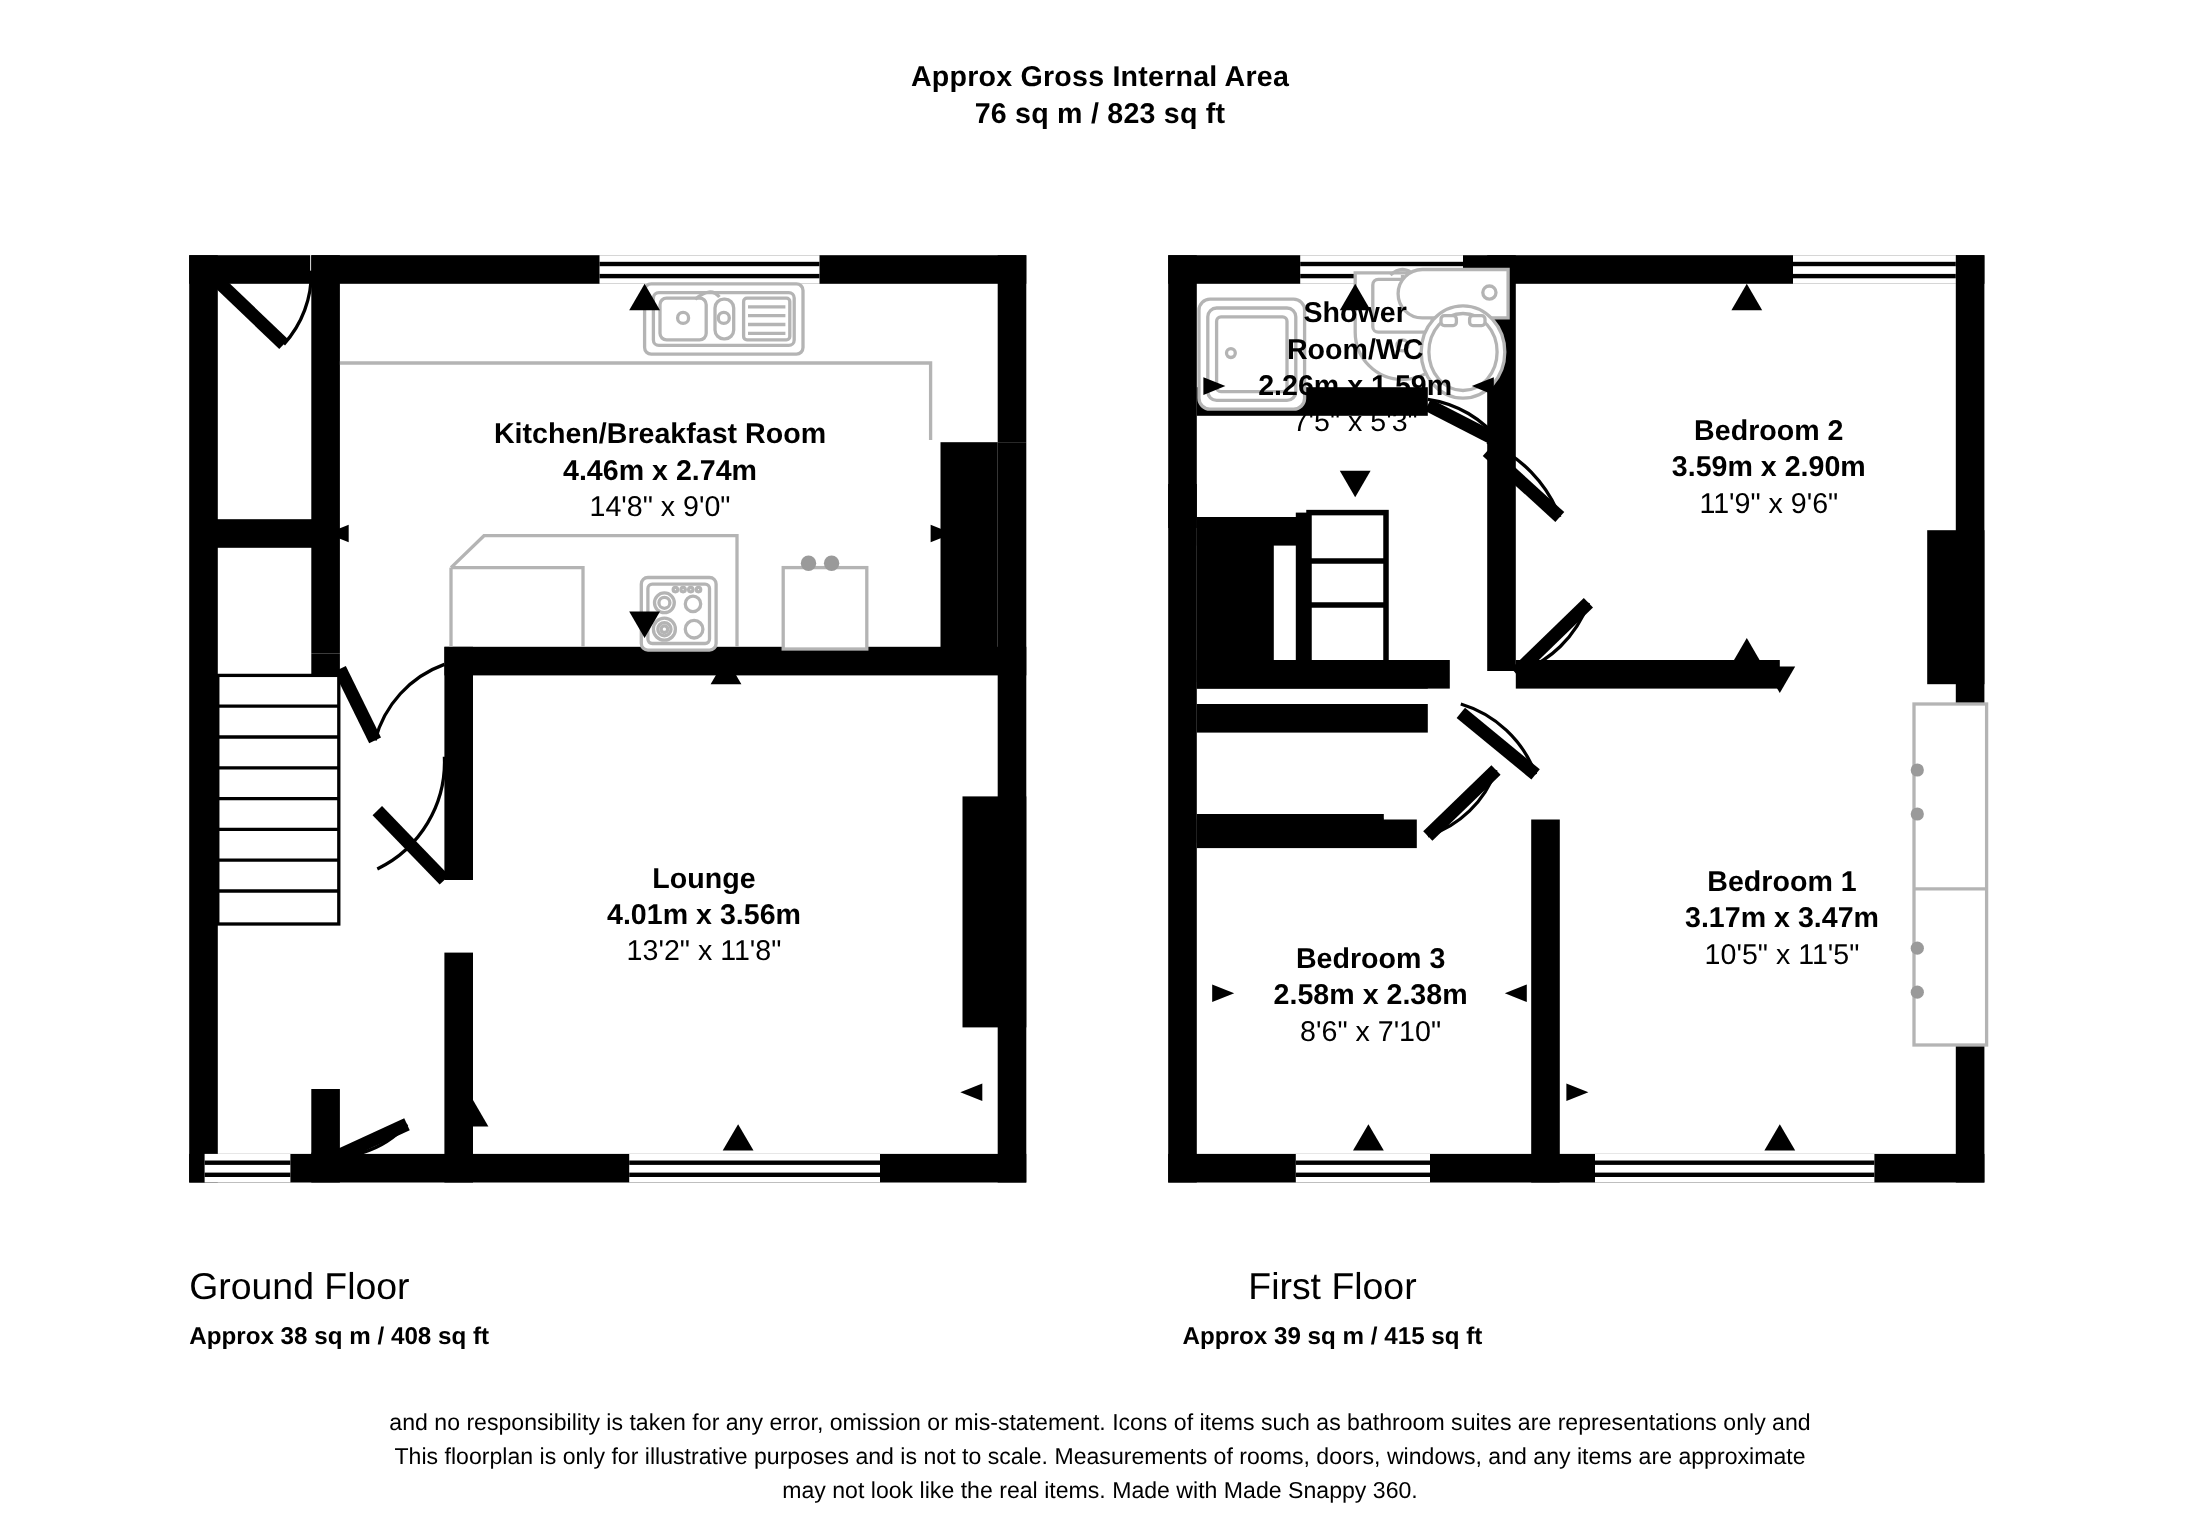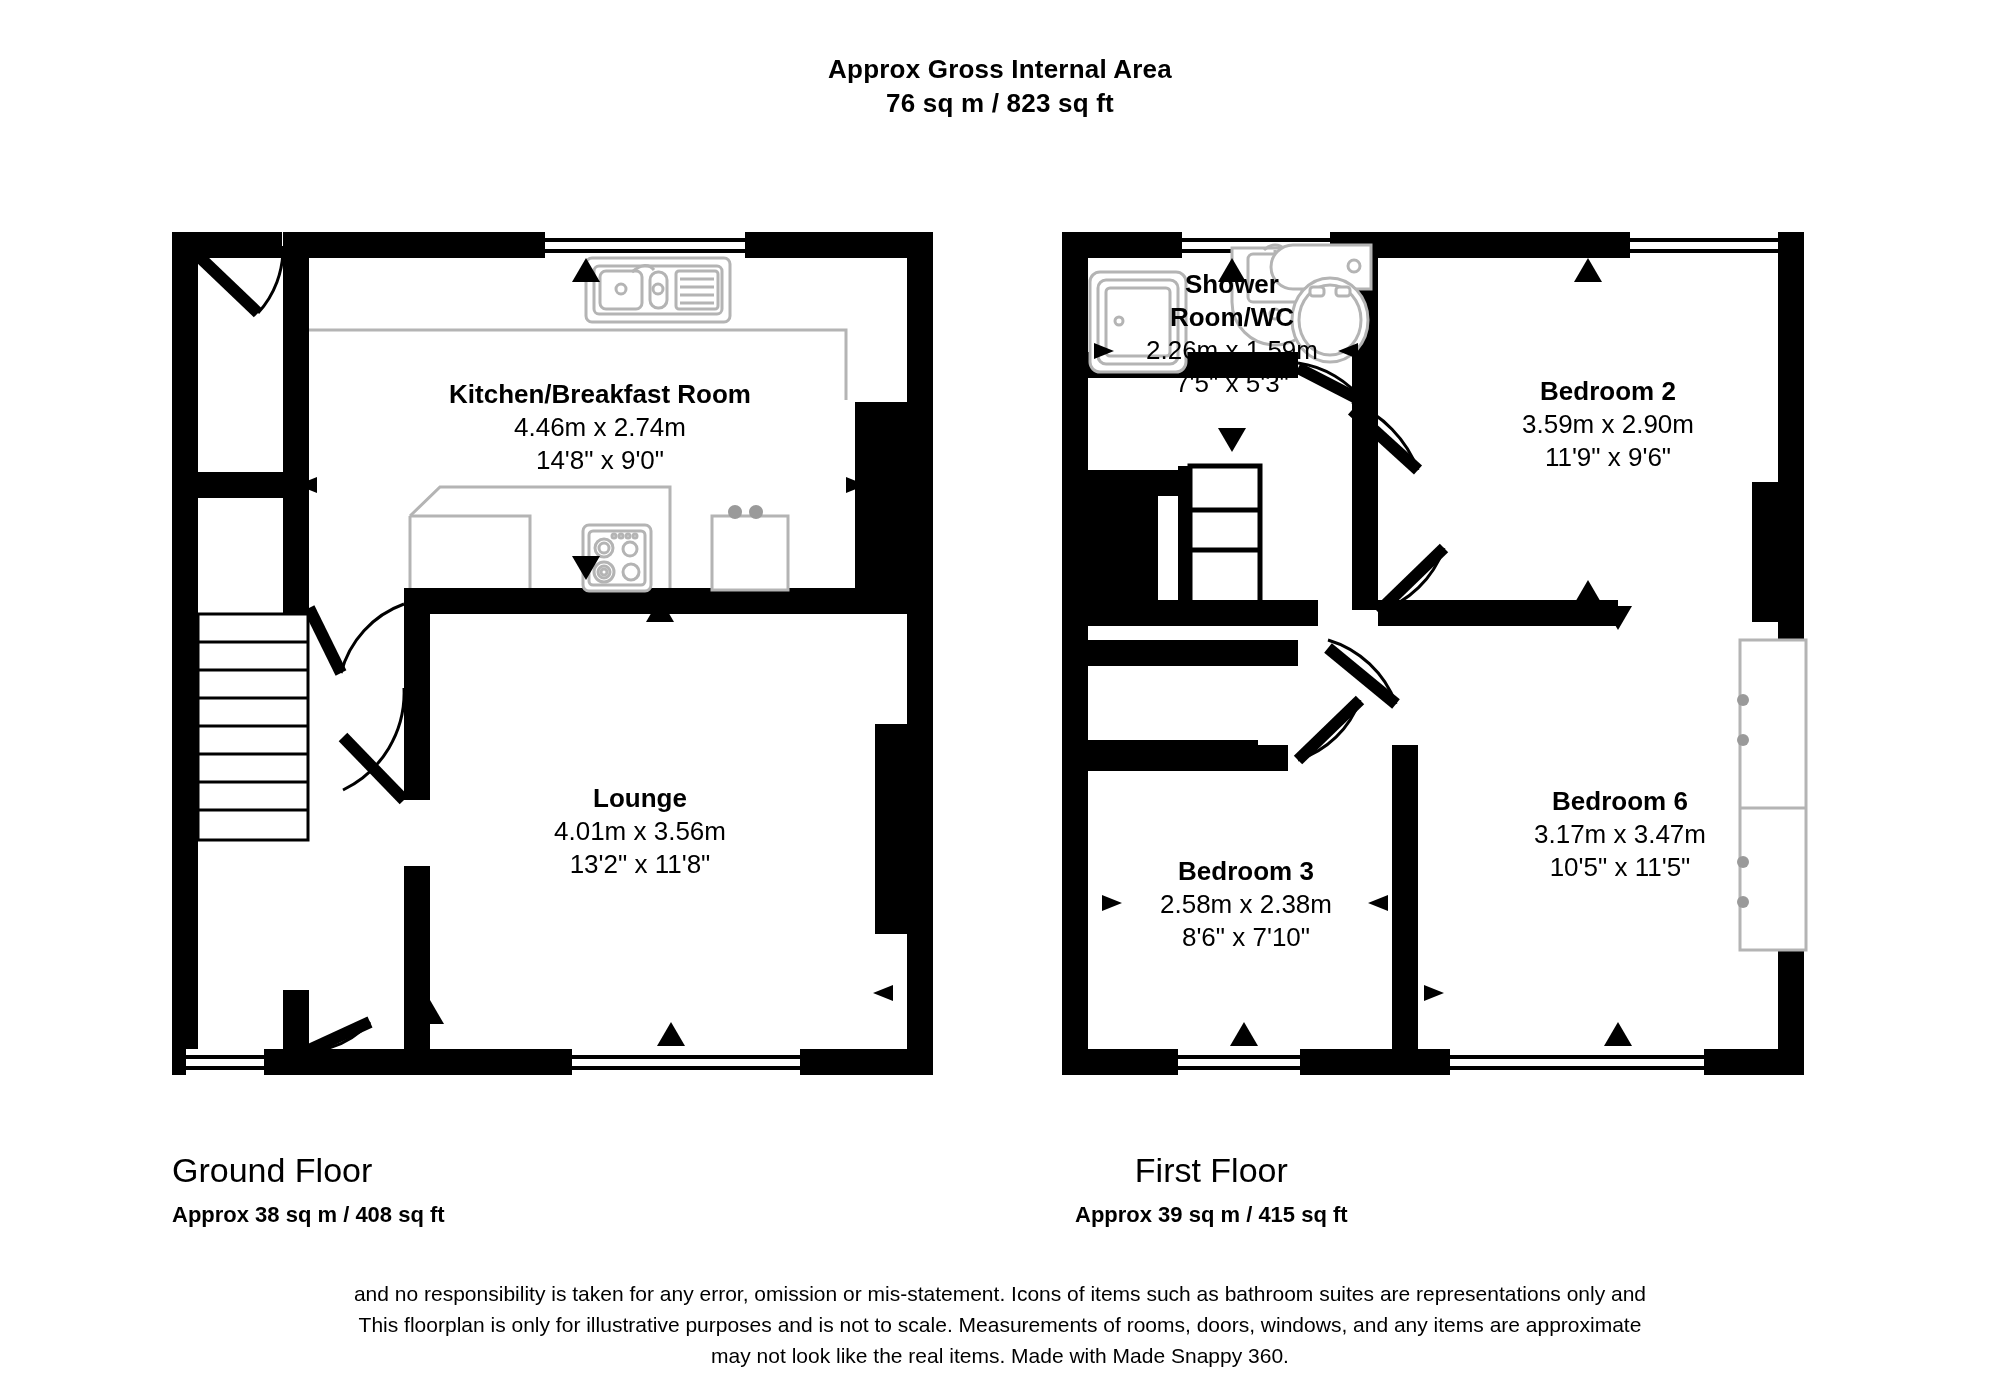--- a/index.html
+++ b/index.html
@@ -82,21 +82,21 @@
     text-align: center;
     white-space: nowrap;
   }
   .room-label .rl-name {
     font-size: 26px;
     font-weight: bold;
     line-height: 33px;
   }
   .room-label .rl-m {
     font-size: 26px;
-    font-weight: normal;
+    font-weight: bold;
     line-height: 33px;
   }
   .room-label .rl-ft {
     font-size: 26px;
     font-weight: normal;
     line-height: 33px;
   }
 </style>
 </head>
 <body>
@@ -388,21 +388,21 @@
     <div class="rl-ft">7'5" x 5'3"</div>
   </div>
 
   <div class="room-label" id="lbl-bed2" style="left:1418px; top:375px; width:380px;">
     <div class="rl-name">Bedroom 2</div>
     <div class="rl-m">3.59m x 2.90m</div>
     <div class="rl-ft">11'9" x 9'6"</div>
   </div>
 
   <div class="room-label" id="lbl-bed1" style="left:1430px; top:785px; width:380px;">
-    <div class="rl-name">Bedroom 6</div>
+    <div class="rl-name">Bedroom 1</div>
     <div class="rl-m">3.17m x 3.47m</div>
     <div class="rl-ft">10'5" x 11'5"</div>
   </div>
 
   <div class="room-label" id="lbl-bed3" style="left:1096px; top:855px; width:300px;">
     <div class="rl-name">Bedroom 3</div>
     <div class="rl-m">2.58m x 2.38m</div>
     <div class="rl-ft">8'6" x 7'10"</div>
   </div>
 

